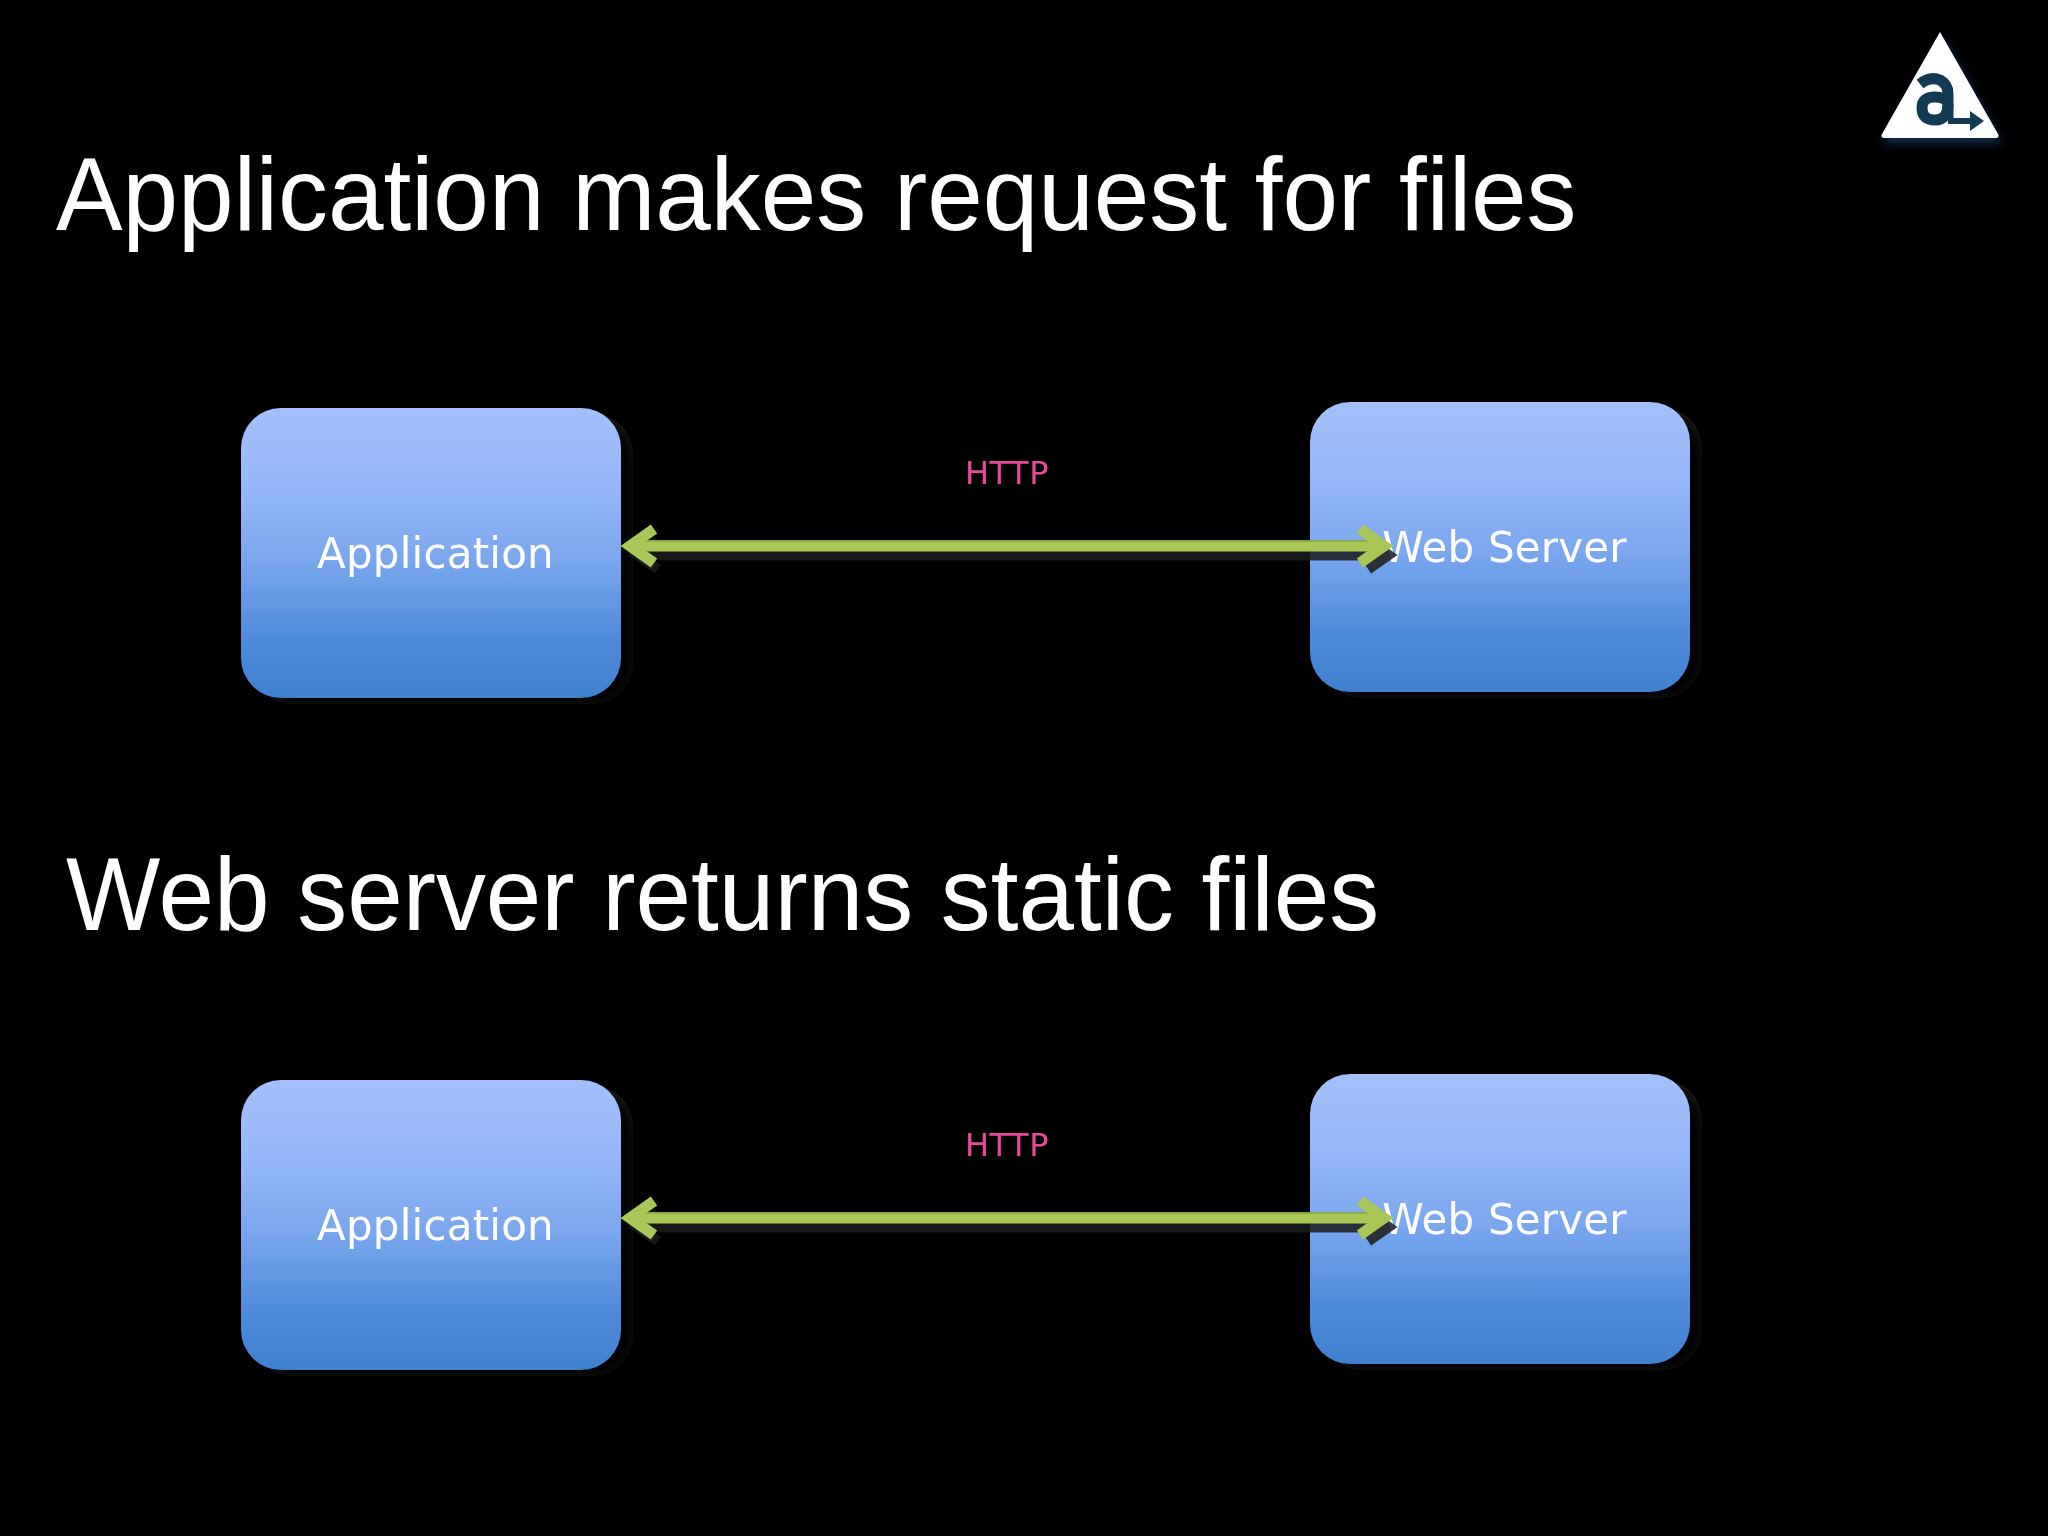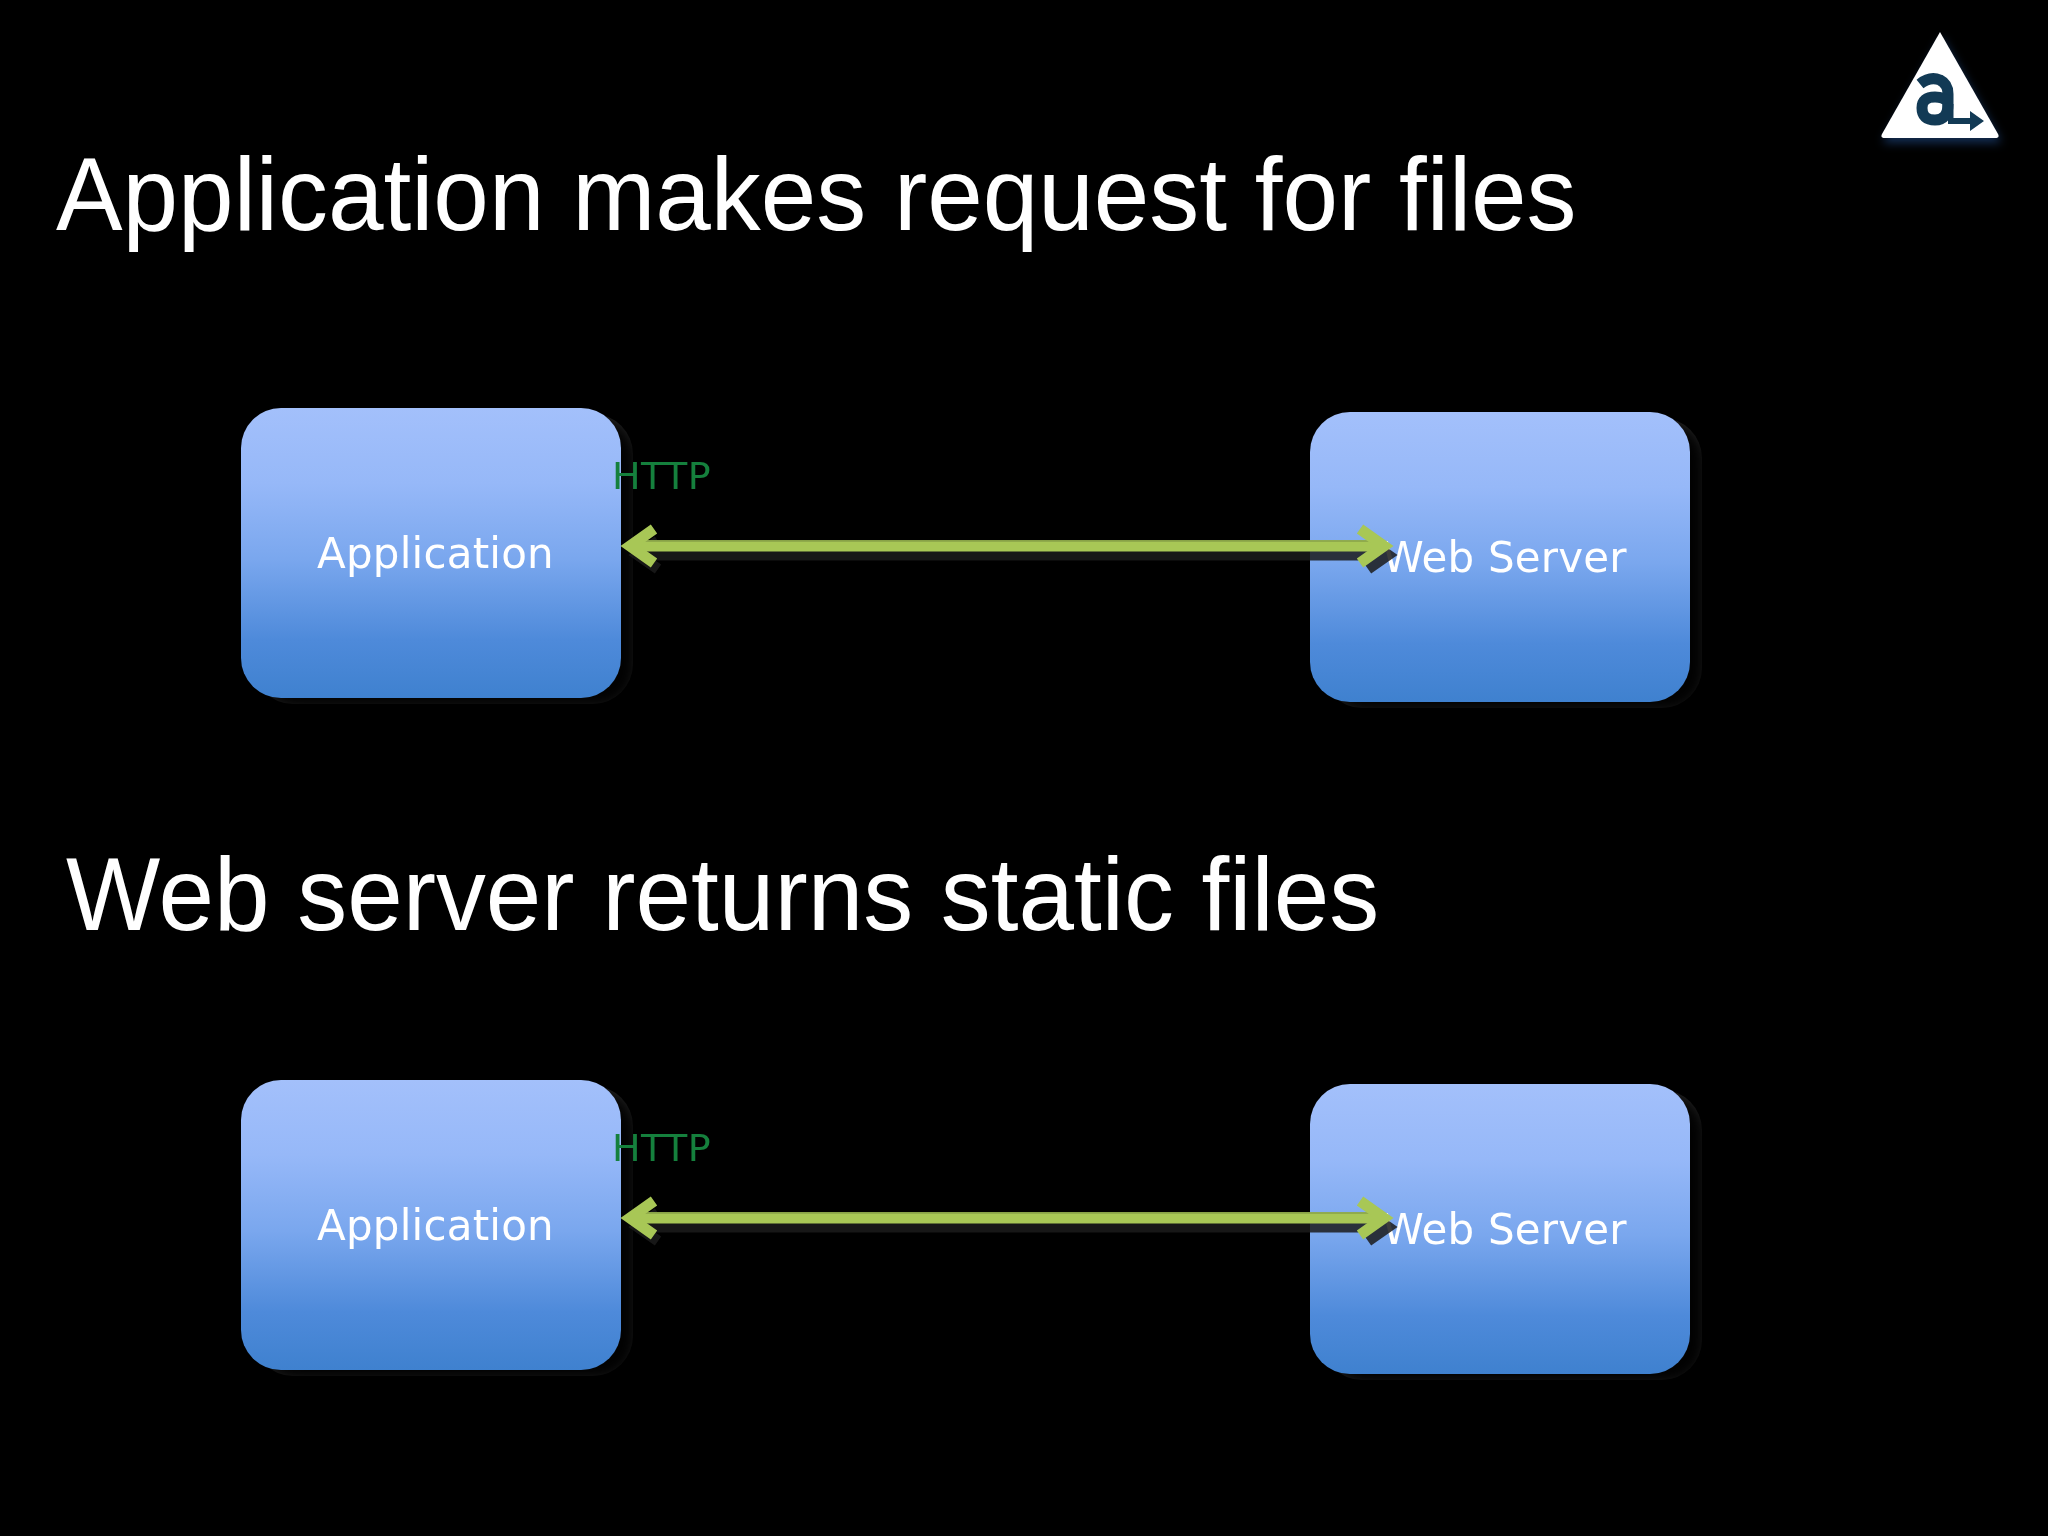--- a/index.html
+++ b/index.html
@@ -84,40 +84,40 @@
   .node-box .node-label {
     color: #ffffff;
     font-family: "DejaVu Sans", sans-serif;
     font-size: 42px;
     font-weight: 400;
     letter-spacing: 0.2px;
     white-space: nowrap;
     margin-left: 9px;
   }
   .node-left  { left: 241px; top: 10px; }
-  .node-right { left: 1310px; top: 14px; }
+  .node-right { left: 1310px; top: 4px; }
 
   
   .connector {
     position: absolute;
     left: 612px;
     top: 118px;
     width: 790px;
     height: 60px;
   }
   .connector svg { display: block; }
   .conn-label {
     position: absolute;
     left: 612px;
     top: 56px;
     width: 790px;
-    text-align: left;
-    color: #15803d;
+    text-align: center;
+    color: #ec4899;
     font-family: "DejaVu Sans", sans-serif;
-    font-size: 38px;
+    font-size: 32px;
     font-weight: 400;
     letter-spacing: 0.5px;
   }
 </style>
 </head>
 <body>
 
 <div class="slide">
 
   <div class="logo">

